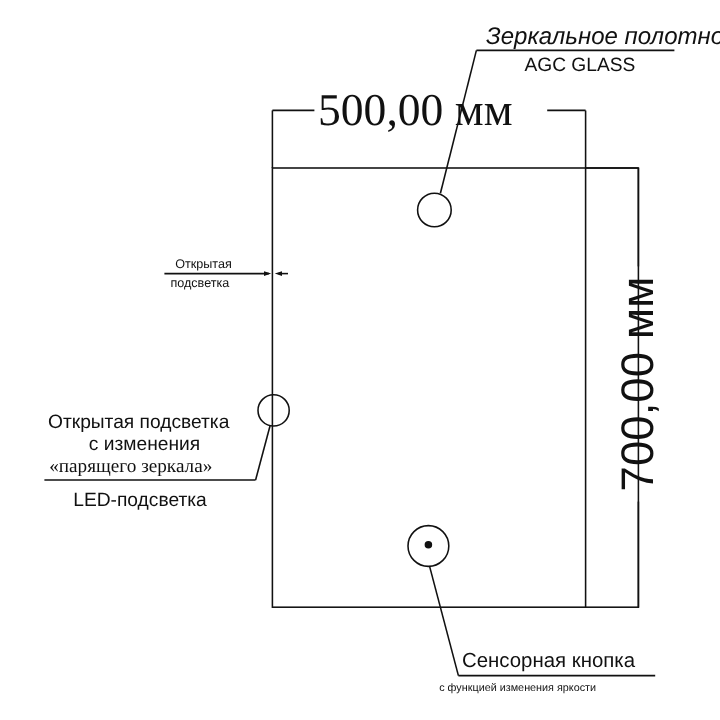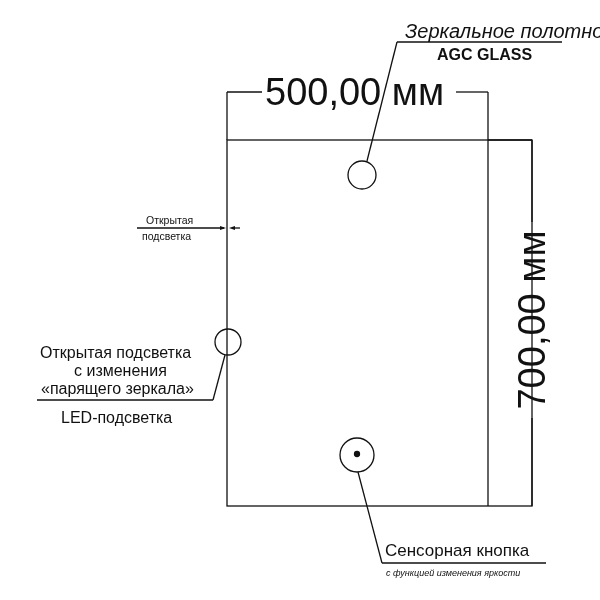--- a/index.html
+++ b/index.html
@@ -42,29 +42,29 @@
     <line x1="358" y1="472" x2="382" y2="563"></line>
     <line x1="382" y1="563" x2="546" y2="563"></line>
   </g>
 
   <g fill="#111">
     <polygon points="226,228 220,226 220,230"></polygon>
     <polygon points="229,228 235,226 235,230"></polygon>
   </g>
 </svg>
 
-<div class="lbl" style="left:265px; top:70px; font-size:38px; line-height:44px;">500,00 мм</div>
+<div class="lbl" style="left:265px; top:70px; font-size:38px; line-height:44px;font-family:Liberation Serif, serif;">500,00 мм</div>
 
 <div class="lbl" style="left:532px; top:320px; font-size:38px; line-height:44px; transform: translate(-50%,-50%) rotate(-90deg); transform-origin:center;">700,00 мм</div>
 
 <div class="lbl" style="left:405px; top:20px; font-size:20px;font-style:italic;">Зеркальное полотно</div>
-<div class="lbl" style="left:437px; top:46px; font-size:16px;font-weight:bold;">AGC GLASS</div>
+<div class="lbl" style="left:437px; top:46px; font-size:16px;">AGC GLASS</div>
 
 <div class="lbl" style="left:146px; top:214px; font-size:10.5px;">Открытая</div>
 <div class="lbl" style="left:142px; top:230px; font-size:10.5px;">подсветка</div>
 
 <div class="lbl" style="left:40px; top:344px; font-size:16px;">Открытая подсветка</div>
 <div class="lbl" style="left:74px; top:362px; font-size:16px;">с изменения</div>
-<div class="lbl" style="left:41px; top:380px; font-size:16px;">«парящего зеркала»</div>
+<div class="lbl" style="left:41px; top:380px; font-size:16px;font-family:Liberation Serif, serif;">«парящего зеркала»</div>
 <div class="lbl" style="left:61px; top:409px; font-size:16px;">LED-подсветка</div>
 
 <div class="lbl" style="left:385px; top:541px; font-size:17px;">Сенсорная кнопка</div>
-<div class="lbl" style="left:386px; top:568px; font-size:9px;font-style:italic;">с функцией изменения яркости</div>
+<div class="lbl" style="left:366px; top:568px; font-size:9px;">с функцией изменения яркости</div>
 
 </body></html>

